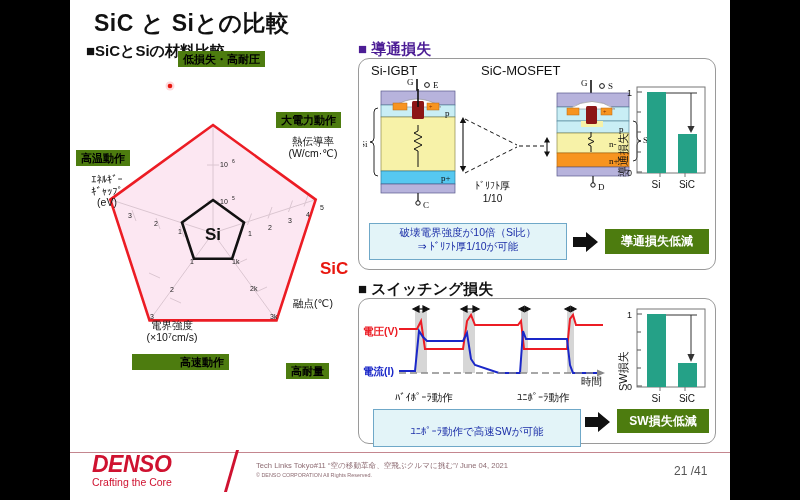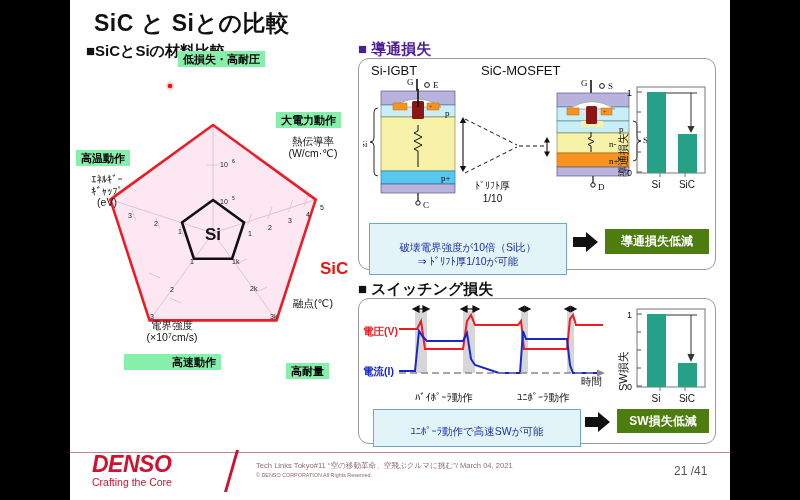--- a/index.html
+++ b/index.html
@@ -5,21 +5,21 @@
   html,body{margin:0;padding:0;background:#000;}
   body{width:800px;height:500px;overflow:hidden;font-family:"Liberation Sans","DejaVu Sans",sans-serif;}
   #slide{position:absolute;left:70px;top:0;width:660px;height:500px;background:#fff;}
   .abs{position:absolute;}
   
   #title{left:24px;top:8px;font-size:23px;font-weight:bold;color:#111;letter-spacing:.5px;}
   #sub1{left:16px;top:42px;font-size:15px;font-weight:bold;color:#111;}
   #sub2{left:288px;top:40px;font-size:15px;font-weight:bold;color:#4c1d95;}
   #sub3{left:288px;top:280px;font-size:15px;font-weight:bold;color:#111;}
   
-  .ytag{background:#86efac;color:#000;font-weight:bold;font-size:11px;
+  .ytag{background:#4d7c0f;color:#000;font-weight:bold;font-size:11px;
         padding:1px 5px;white-space:nowrap;line-height:14px;}
   .lbl{font-size:10.5px;color:#111;text-align:center;line-height:11.5px;white-space:nowrap;}
   .tick{font-size:7px;fill:#222;}
   
   .panel{border:1px solid #9a9a9a;border-radius:11px;background:#fff;}
   
   .callout{background:#e3f4f8;border:1px solid #6fa8c8;color:#1b2ea8;
            font-size:10.5px;text-align:center;line-height:14px;white-space:nowrap;}
   
   .greenbox{background:#4d7c0f;color:#fff;font-weight:bold;font-size:12px;
@@ -116,21 +116,21 @@
 
     <div class="abs ytag" style="left:216px;top:262px;margin-top:43px;">高耐量</div>
     <div class="abs lbl" style="left:206px;top:240px;width:74px;">
       <div>融点(℃)</div>
     </div>
 
     <div class="abs lbl" style="left:50px;top:262px;width:104px;">
       <div>電界強度</div>
       <div>(×10⁷cm/s)</div>
     </div>
-    <div class="abs ytag" style="left:54px;top:296px;padding-left:48px;">高速動作</div>
+    <div class="abs ytag" style="left:62px;top:296px;padding-left:48px;">高速動作</div>
 
     <div class="abs ytag" style="left:6px;top:92px;">高温動作</div>
     <div class="abs lbl" style="left:0px;top:116px;width:74px;">
       <div>ｴﾈﾙｷﾞｰ</div>
       <div>ｷﾞｬｯﾌﾟ</div>
       <div>(eV)</div>
     </div>
   </div>
 
   <div class="abs panel" style="left:288px;top:58px;width:356px;height:210px;">
@@ -232,21 +232,21 @@
       <rect x="63" y="53" width="19" height="39" fill="#25a187"></rect>
       <line x1="51" y1="12" x2="82" y2="12" stroke="#333" stroke-width="1"></line>
       <line x1="76" y1="12" x2="76" y2="46" stroke="#333" stroke-width="1"></line>
       <path d="M76 52 l-3.6 -7 h7.2 z" fill="#333"></path>
       <line x1="45" y1="92" x2="45" y2="96" stroke="#777" stroke-width="1"></line>
       <line x1="70" y1="92" x2="70" y2="96" stroke="#777" stroke-width="1"></line>
       <text x="41" y="107" font-size="10" text-anchor="middle" fill="#111">Si</text>
       <text x="72" y="107" font-size="10" text-anchor="middle" fill="#111">SiC</text>
     </svg>
 
-    <div class="abs callout" style="left:10px;top:164px;width:196px;height:34px;padding-top:16px;">
+    <div class="abs callout" style="left:10px;top:164px;width:196px;height:34px;padding-top:1px;">
       <div>破壊電界強度が10倍（Si比）</div>
       <div>⇒ ﾄﾞﾘﾌﾄ厚1/10が可能</div>
     </div>
     <svg class="abs" style="left:214px;top:173px;" width="26" height="20">
       <path d="M0 5 h13 v-5 l12 10 l-12 10 v-5 h-13 z" fill="#111"></path>
     </svg>
     <div class="abs greenbox" style="left:246px;top:170px;width:104px;height:25px;">導通損失低減</div>
   </div>
 
   <div class="abs panel" style="left:288px;top:298px;width:356px;height:144px;">
@@ -281,21 +281,21 @@
       <polyline points="36,68 52,68 56,28 60,34 64,38 100,38 104,30 108,56 112,62 136,70 148,70" fill="none" stroke="#1a27c8" stroke-width="2"></polyline>
       <polyline points="148,70 157,70 160,28 163,36 204,36 207,62 210,70 240,70" fill="none" stroke="#1a27c8" stroke-width="2"></polyline>
 
       <line x1="36" y1="70" x2="236" y2="70" stroke="#8a8a8a" stroke-width="1.3" stroke-dasharray="7,4"></line>
       <path d="M242 70 l-8 -3.6 v7.2 z" fill="#8a8a8a"></path>
     </svg>
 
     <div class="abs" style="left:4px;top:26px;font-size:10.5px;color:#ec1c24;font-weight:bold;">電圧(V)</div>
     <div class="abs" style="left:4px;top:66px;font-size:10.5px;color:#1a27c8;font-weight:bold;">電流(I)</div>
     <div class="abs" style="left:222px;top:76px;font-size:10.5px;color:#111;">時間</div>
-    <div class="abs" style="left:56px;top:92px;font-size:10.5px;color:#111;">ﾊﾞｲﾎﾟｰﾗ動作</div>
+    <div class="abs" style="left:36px;top:92px;font-size:10.5px;color:#111;">ﾊﾞｲﾎﾟｰﾗ動作</div>
     <div class="abs" style="left:158px;top:92px;font-size:10.5px;color:#111;">ﾕﾆﾎﾟｰﾗ動作</div>
 
     <svg class="abs" style="left:256px;top:6px;" width="96" height="112">
       <text transform="translate(12,86) rotate(-90)" font-size="11" fill="#111" font-family="Liberation Sans, sans-serif">SW損失</text>
       <rect x="22" y="4" width="68" height="78" fill="none" stroke="#777" stroke-width="1"></rect>
       <text x="17" y="13" font-size="9" text-anchor="end" fill="#111">1</text>
       <text x="17" y="85" font-size="9" text-anchor="end" fill="#111">0</text>
       <line x1="22" y1="9" x2="27" y2="9" stroke="#555" stroke-width="1"></line>
       <line x1="22" y1="27" x2="26" y2="27" stroke="#555" stroke-width="1"></line>
       <line x1="22" y1="45" x2="26" y2="45" stroke="#555" stroke-width="1"></line>
@@ -319,18 +319,18 @@
     <div class="abs greenbox" style="left:258px;top:110px;width:92px;height:24px;">SW損失低減</div>
   </div>
 
   <div class="abs" id="footline"></div>
   <div class="abs" id="denso">
     <div class="d1">DENSO</div>
     <div class="d2">Crafting the Core</div>
   </div>
   <div class="abs" id="slash"></div>
   <div class="abs" id="foot">
-    <div class="f1">Tech Links Tokyo#11 “空の移動革命、空飛ぶクルマに挑む”/ March 04, 2021</div>
+    <div class="f1">Tech Links Tokyo#11 “空の移動革命、空飛ぶクルマに挑む”/ June 04, 2021</div>
     <div class="f2">© DENSO CORPORATION All Rights Reserved.</div>
   </div>
   <div class="abs" id="pageno">21 /41</div>
 
 </div>
 
 </body></html>

